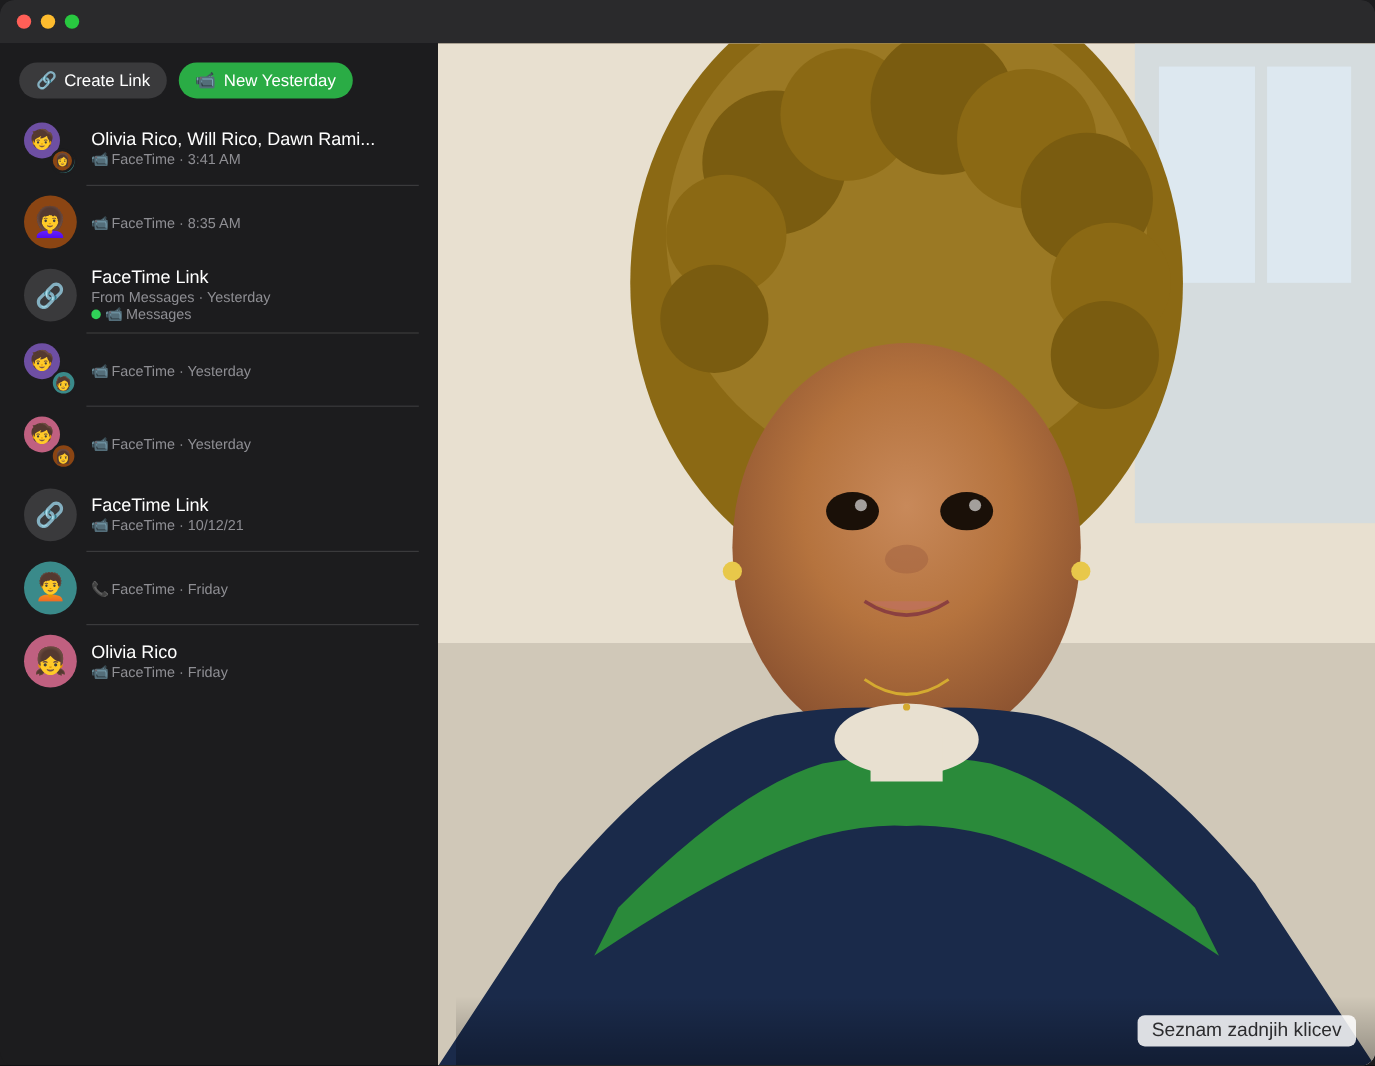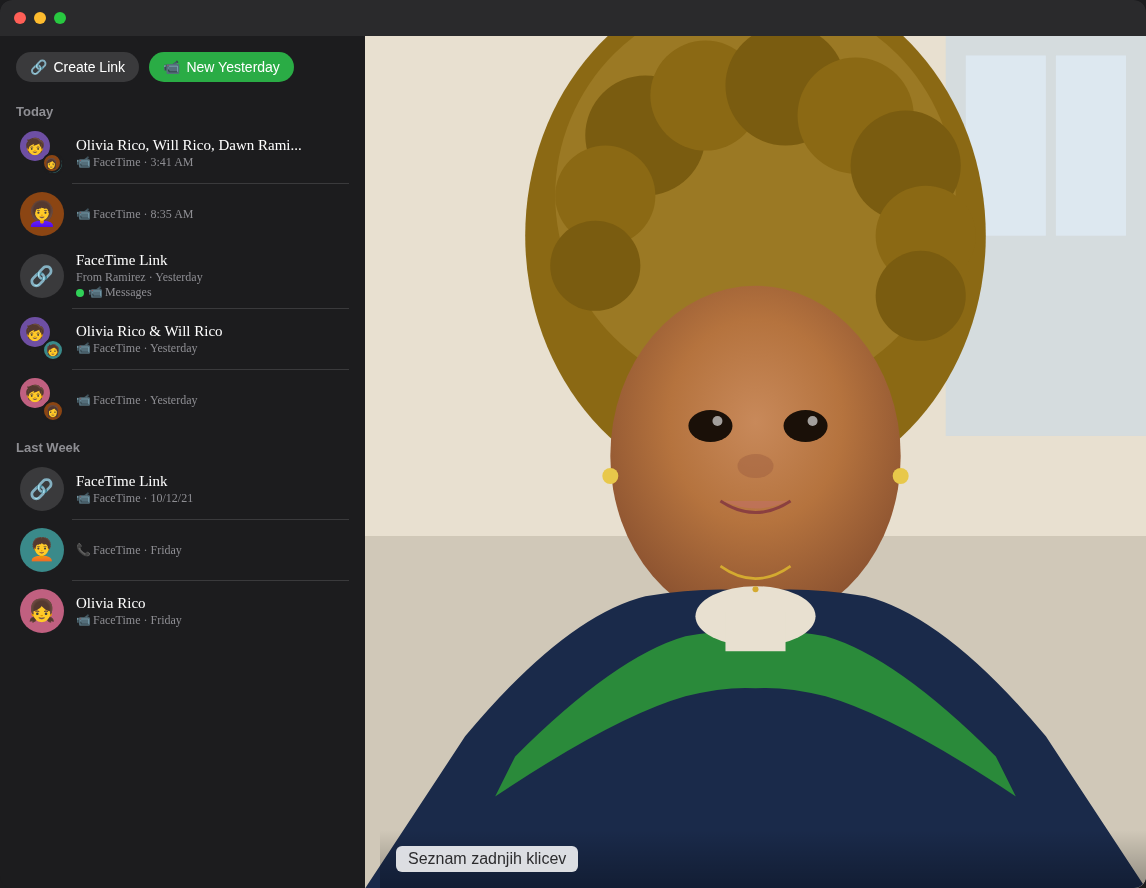--- a/index.html
+++ b/index.html
@@ -177,21 +177,20 @@
       align-items: center;
       justify-content: center;
       flex-shrink: 0;
       font-size: 20px;
       color: #8e8e93;
     }
 
     .call-info {
       flex: 1;
       overflow: hidden;
-      font-family: Liberation Serif, serif;
     }
     .call-name {
       font-size: 15px;
       font-weight: 500;
       color: #ffffff;
       white-space: nowrap;
       overflow: hidden;
       text-overflow: ellipsis;
     }
     .call-sub {
@@ -231,21 +230,21 @@
       background: linear-gradient(135deg, #8B7355 0%, #C4956A 20%, #D4A574 40%, #2D4A2D 60%, #1a1a2e 80%, #16213e 100%);
     }
 
     
     .caption-bar {
       position: absolute;
       bottom: 0;
       left: 0;
       right: 0;
       display: flex;
-      justify-content: flex-start;
+      justify-content: flex-end;
       padding: 16px;
       background: linear-gradient(transparent, rgba(0,0,0,0.3));
       margin-left: 15px;
     }
     .caption-text {
       color: #2c2c2e;
       font-size: 16px;
       background: rgba(255,255,255,0.85);
       padding: 4px 12px;
       border-radius: 6px;
@@ -286,21 +285,20 @@
       <button class="btn-create-link">
         <span>🔗</span>
         <span>Create Link</span>
       </button>
       <button class="btn-new-facetime">
         <span>📹</span>
         <span>New Yesterday</span>
       </button>
     </div>
 
-    <div class="section-header">Today</div>
 
     <div class="call-item">
       <div class="avatar-stack">
         <div class="avatar-multi-main bg-purple" style="font-size:16px;">🧒</div>
         <div class="avatar-multi-sub1 bg-teal">🧑</div>
         <div class="avatar-multi-sub2 bg-brown" style="bottom:2px;right:2px;left:auto;">👩</div>
       </div>
       <div class="call-info">
         <div class="call-name">Olivia Rico, Will Rico, Dawn Rami...</div>
         <div class="call-sub">
@@ -322,38 +320,37 @@
     </div>
 
 
     <div class="call-item">
       <div class="avatar-link">
         <span>🔗</span>
       </div>
       <div class="call-info">
         <div class="call-name">FaceTime Link</div>
         <div class="call-sub">
-          <span>From Ramirez · Yesterday</span>
+          <span>From Messages · Yesterday</span>
         </div>
         <div class="call-sub-line2">
           <span class="green-dot"></span>
           <span>📹</span>
           <span>Messages</span>
         </div>
       </div>
     </div>
     <div class="divider"></div>
 
     <div class="call-item">
       <div class="avatar-stack">
         <div class="avatar-multi-main bg-purple" style="font-size:16px;">🧒</div>
         <div class="avatar-multi-sub1 bg-teal">🧑</div>
       </div>
       <div class="call-info">
-        <div class="call-name">Olivia Rico &amp; Will Rico</div>
         <div class="call-sub">
           <span>📹</span>
           <span>FaceTime · Yesterday</span>
         </div>
       </div>
     </div>
     <div class="divider"></div>
 
     <div class="call-item">
       <div class="avatar-stack">
@@ -361,21 +358,20 @@
         <div class="avatar-multi-sub1 bg-brown">👩</div>
       </div>
       <div class="call-info">
         <div class="call-sub">
           <span>📹</span>
           <span>FaceTime · Yesterday</span>
         </div>
       </div>
     </div>
 
-    <div class="section-header">Last Week</div>
 
     <div class="call-item">
       <div class="avatar-link">
         <span>🔗</span>
       </div>
       <div class="call-info">
         <div class="call-name">FaceTime Link</div>
         <div class="call-sub">
           <span>📹</span>
           <span>FaceTime · 10/12/21</span>

